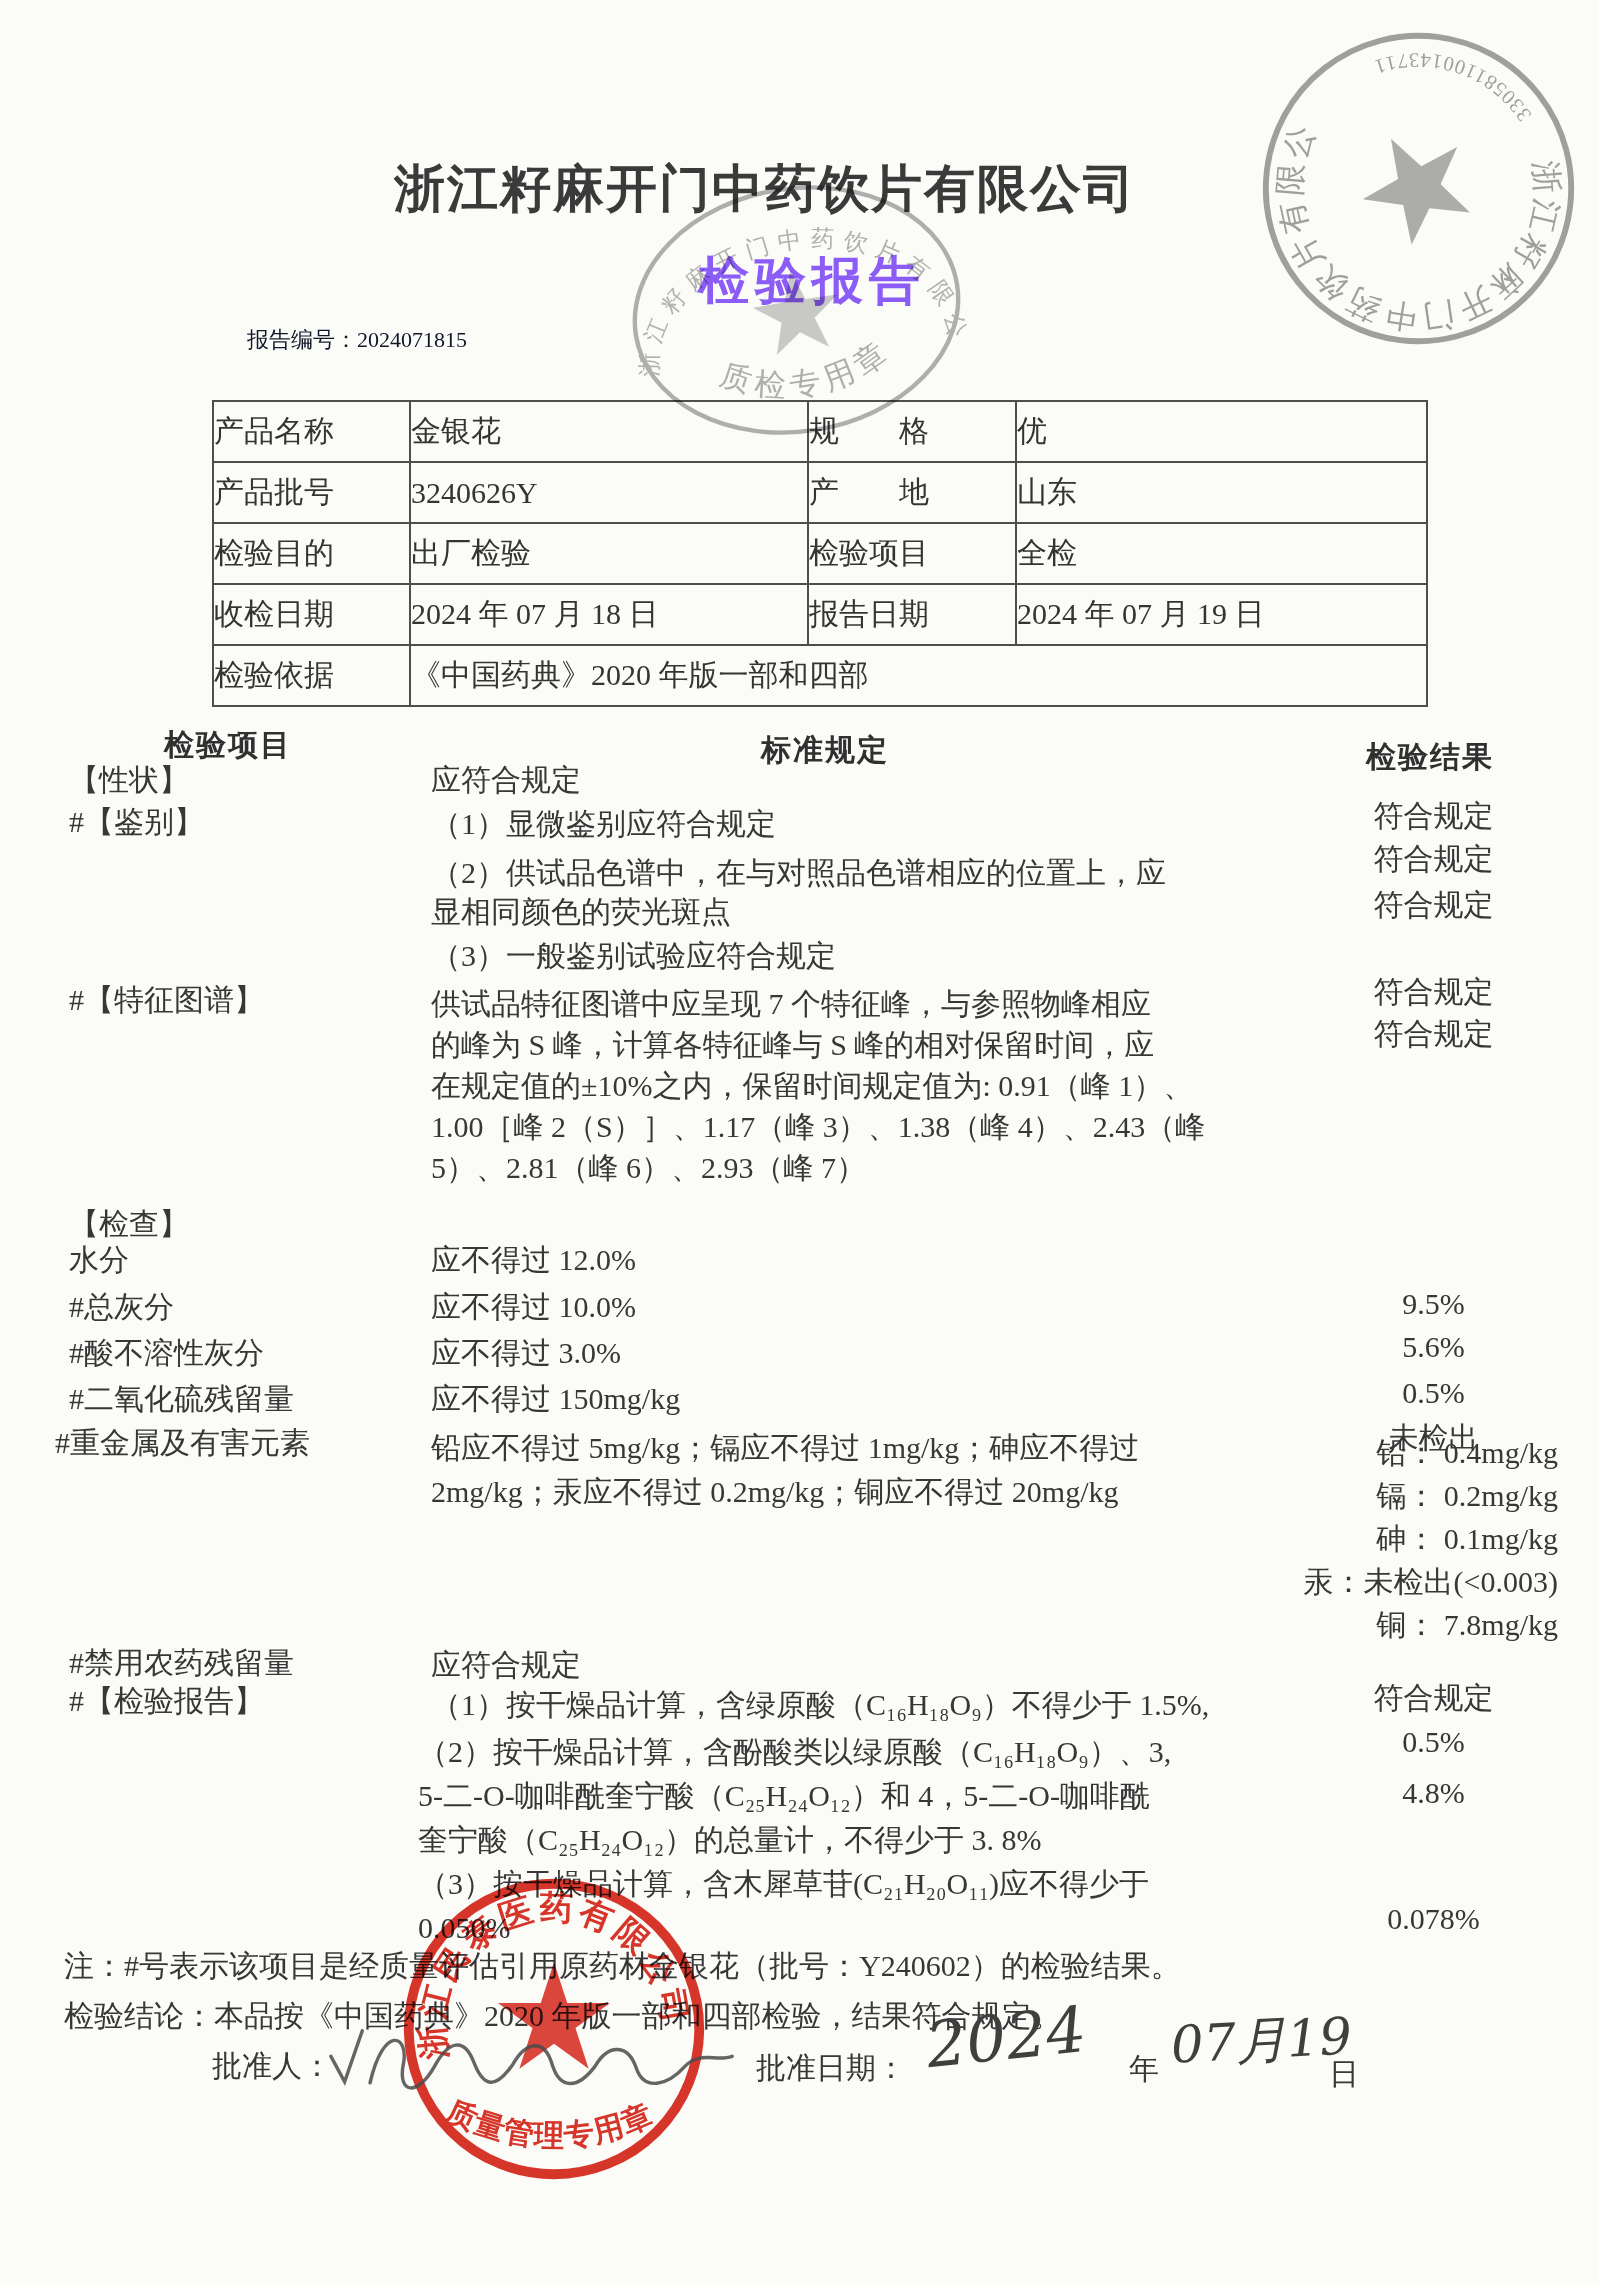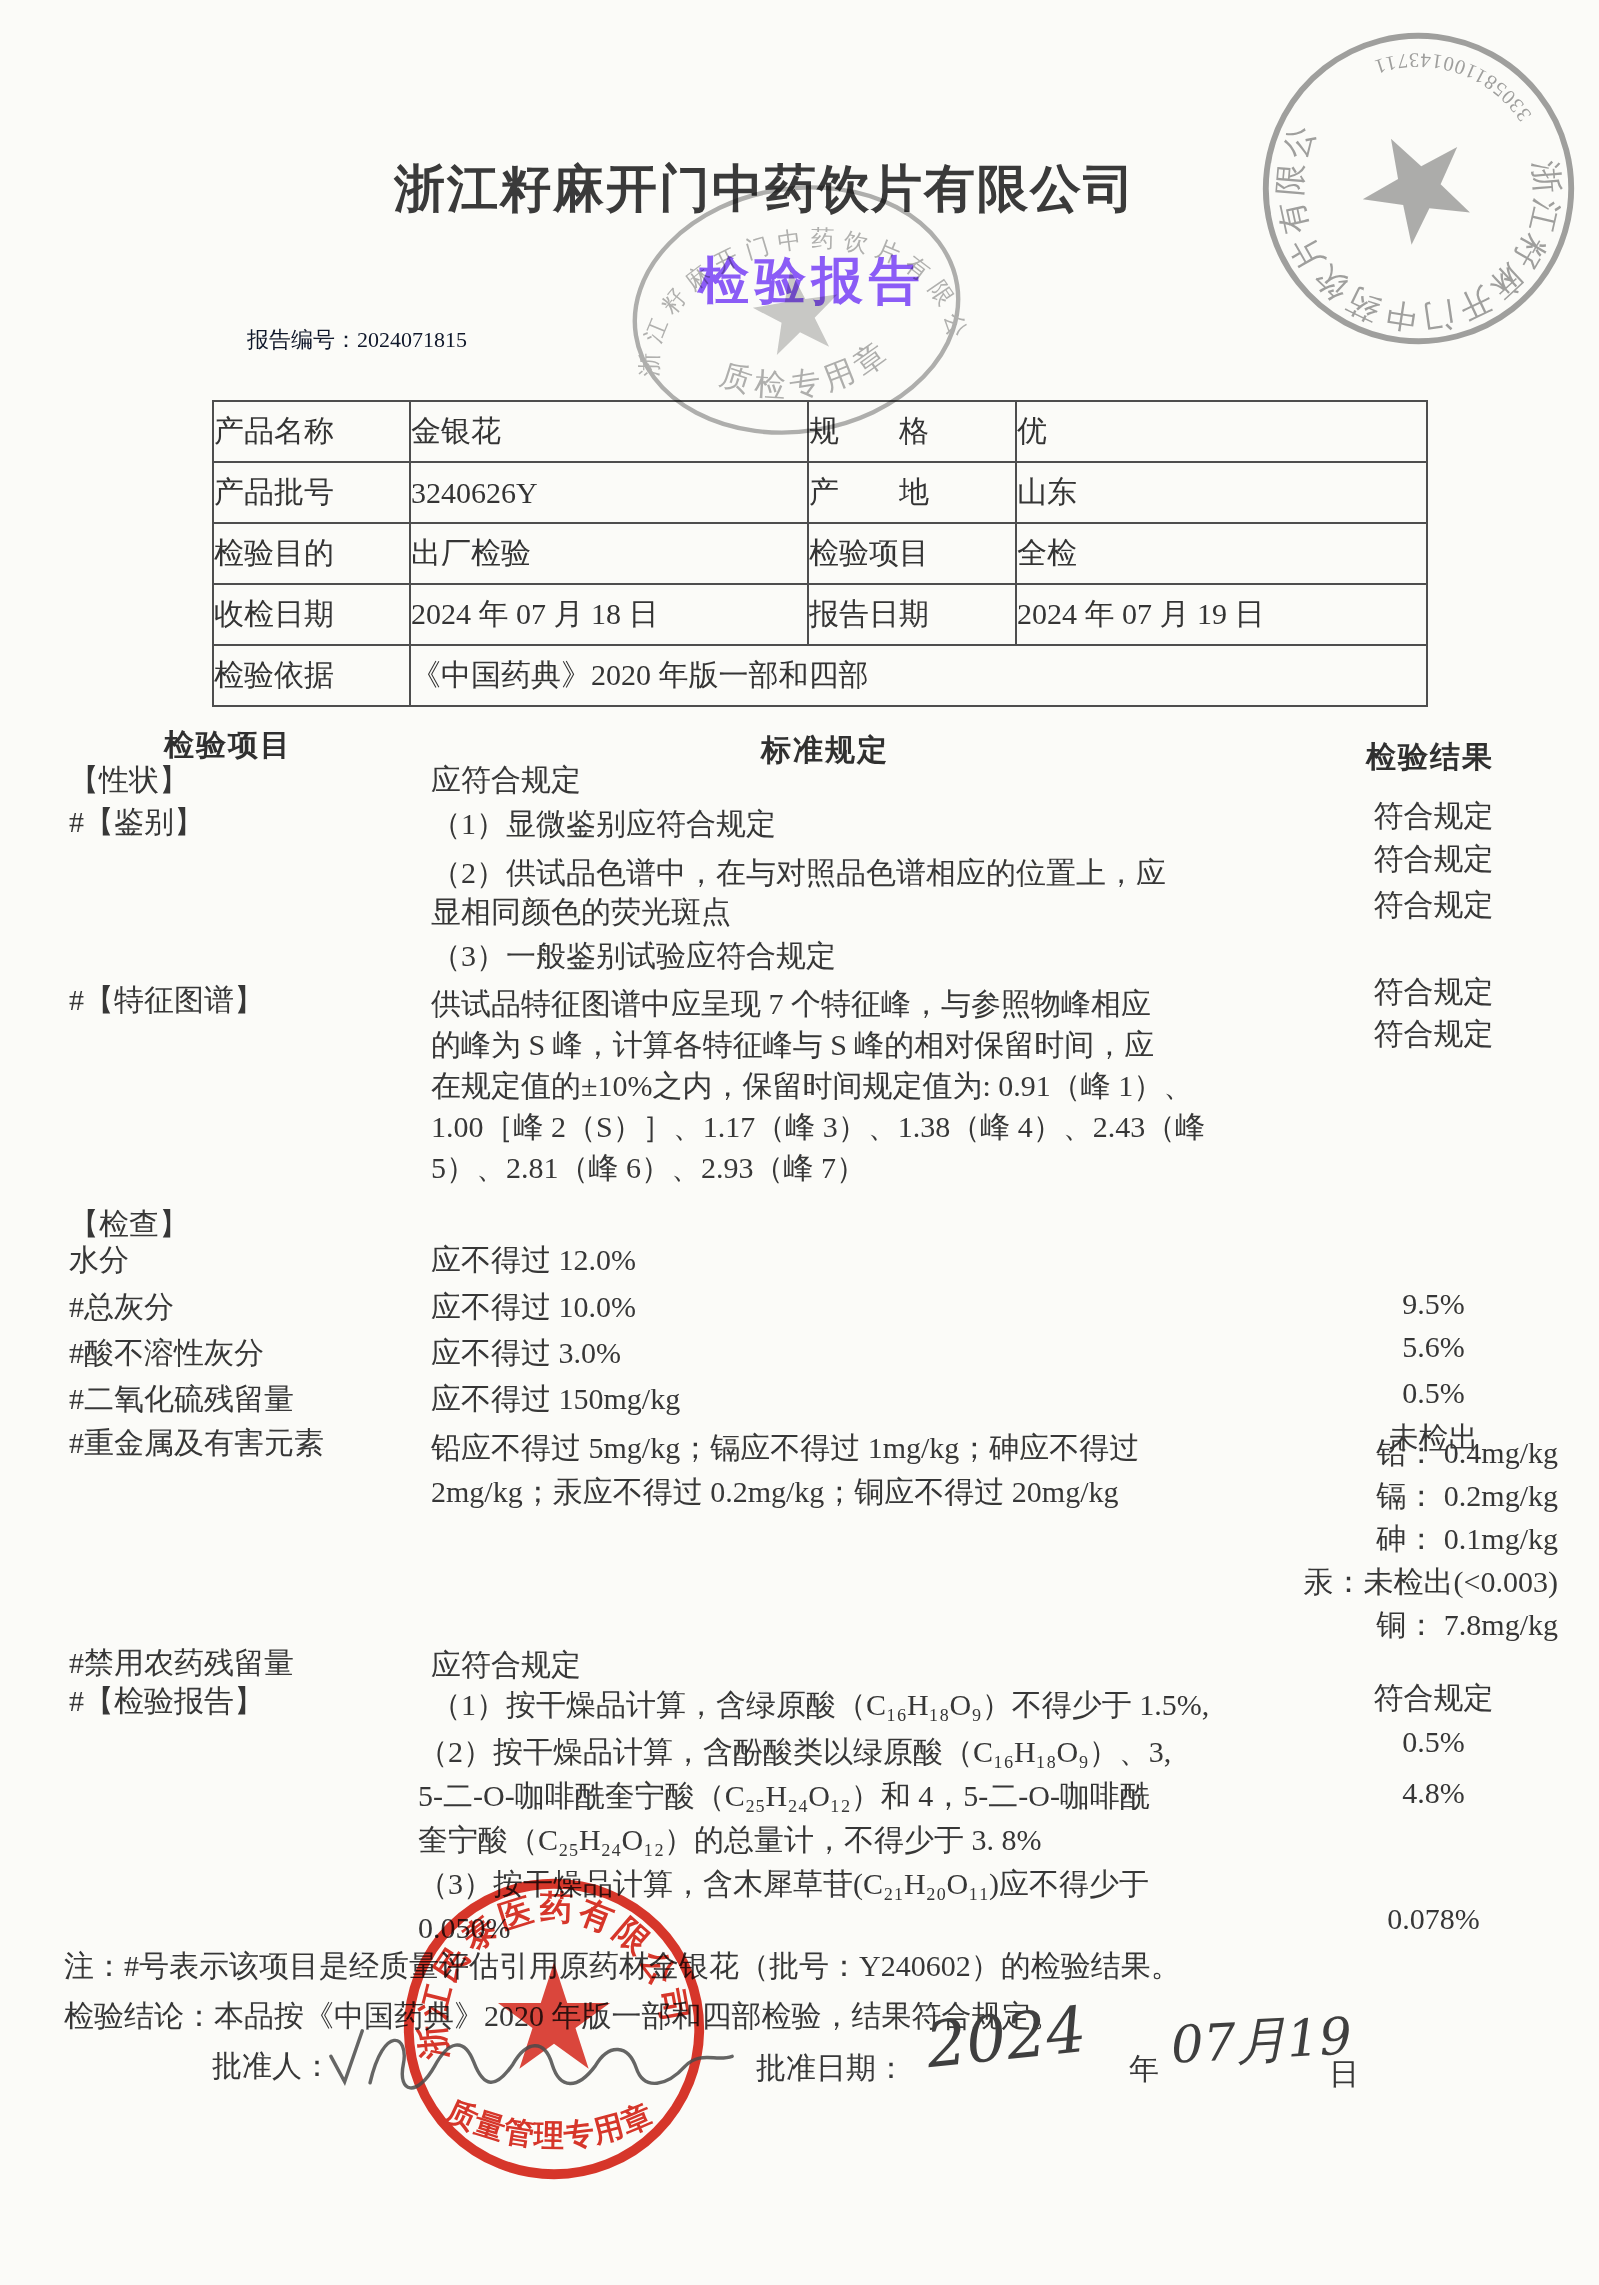--- a/index.html
+++ b/index.html
@@ -111,21 +111,21 @@
   <div class="r res" style="top:1303px">5.6%</div>
 
   <div class="r" style="left:69px;top:1333px">#酸不溶性灰分</div>
   <div class="r std" style="left:431px;top:1333px">应不得过 3.0%</div>
   <div class="r res" style="top:1349px">0.5%</div>
 
   <div class="r" style="left:69px;top:1379px">#二氧化硫残留量</div>
   <div class="r std" style="left:431px;top:1379px">应不得过 150mg/kg</div>
   <div class="r res" style="top:1394px">未检出</div>
 
-  <div class="r" style="left:69px;top:1423px">#重金属及有害元素</div>
+  <div class="r" style="left:55px;top:1423px">#重金属及有害元素</div>
   <div class="r std pre" style="left:431px;top:1426px;line-height:44px">铅应不得过 5mg/kg；镉应不得过 1mg/kg；砷应不得过
 2mg/kg；汞应不得过 0.2mg/kg；铜应不得过 20mg/kg</div>
   <div class="r resmulti" style="top:1431px">铅： 0.4mg/kg
 镉： 0.2mg/kg
 砷： 0.1mg/kg
 汞：未检出(&lt;0.003)
 铜： 7.8mg/kg</div>
 
   <div class="r" style="left:69px;top:1643px">#禁用农药残留量</div>
   <div class="r std" style="left:431px;top:1645px">应符合规定</div>

